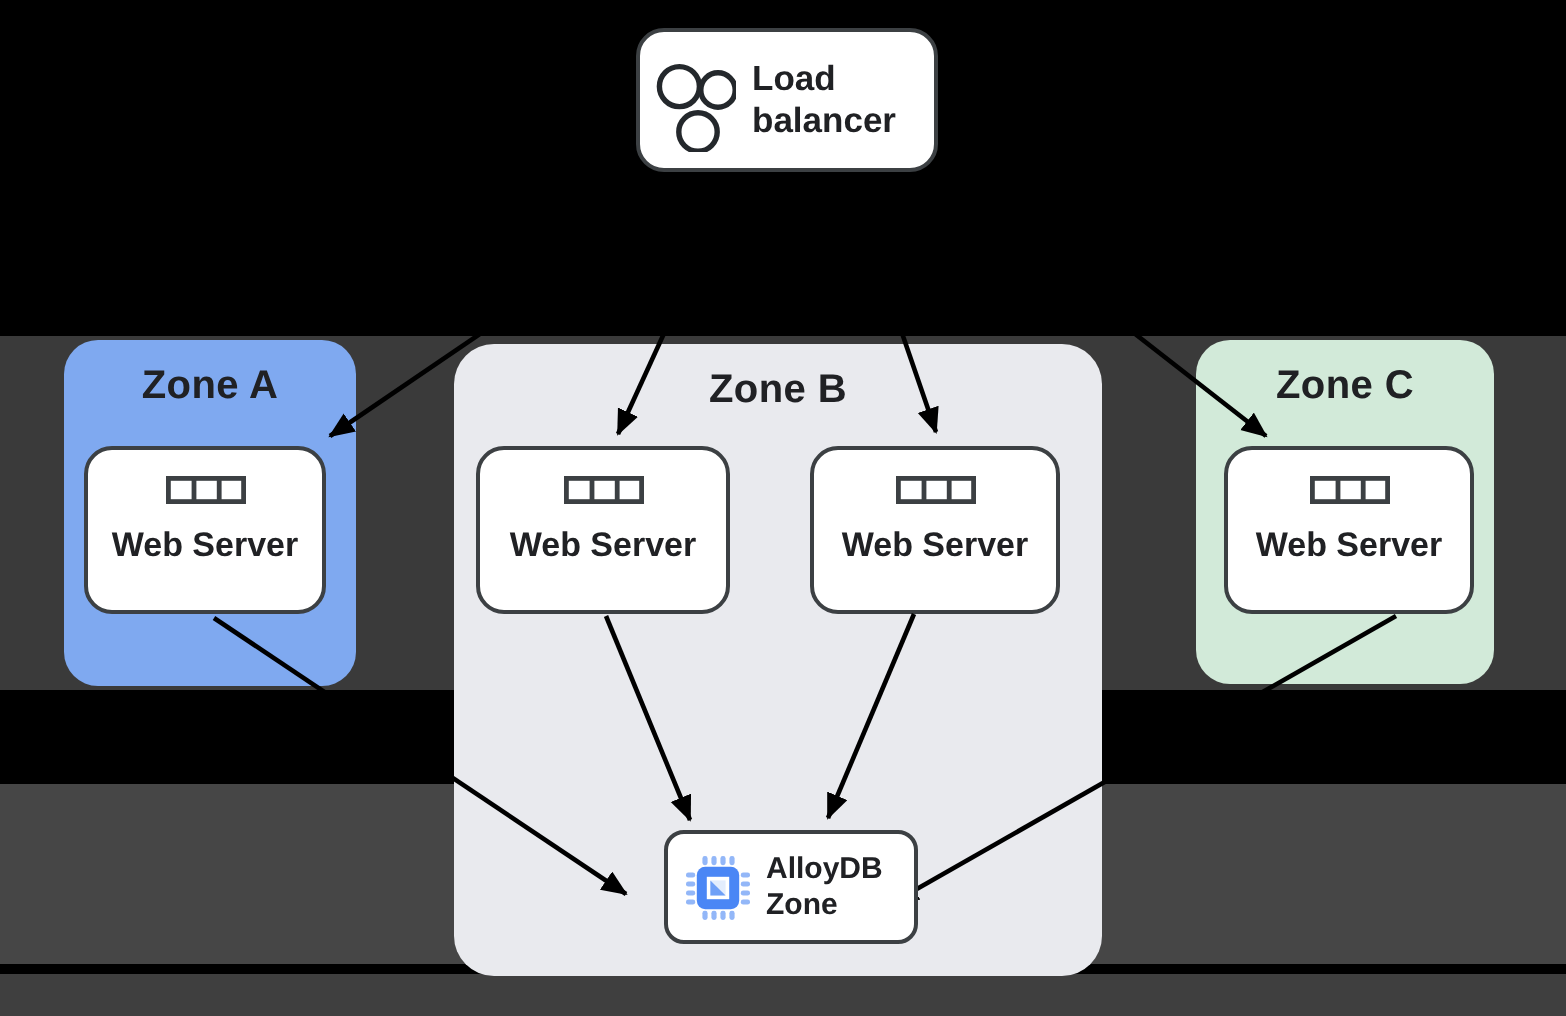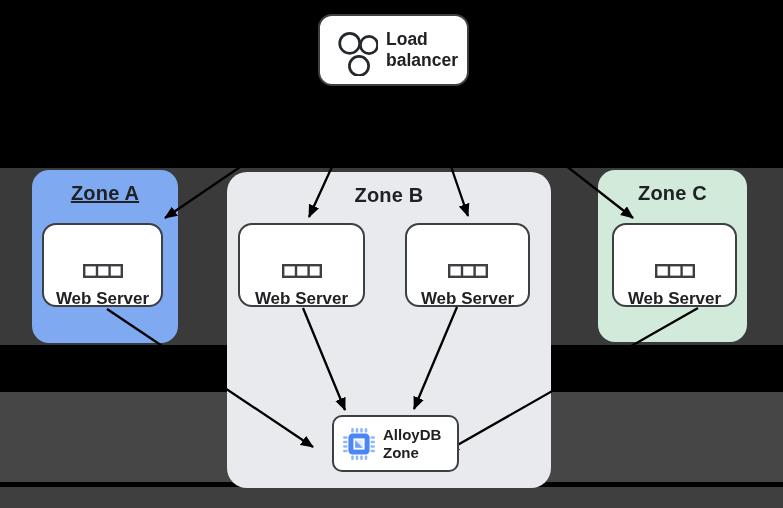--- a/index.html
+++ b/index.html
@@ -6,44 +6,44 @@
   .stage{
     position:relative;width:783px;height:508px;overflow:hidden;
     background:#000;font-family:"Liberation Sans",sans-serif;color:#202124;
   }
   .band{position:absolute;left:0;width:783px;z-index:0;}
   #band-upper{top:168px;height:177px;}
   #band-lower{top:392px;height:90px;}
   #band-bottom{top:487px;height:21px;}
 
   .zone{position:absolute;z-index:1;border-radius:17px;}
-  #zone-a{left:32px;top:170px;width:146px;height:173px;text-decoration:underline;}
+  #zone-a{left:32px;top:170px;width:146px;height:173px;}
   #zone-b{left:227px;top:172px;width:324px;height:316px;border-radius:20px;}
   #zone-c{left:598px;top:170px;width:149px;height:172px;}
   .zone-title{
     font-weight:bold;font-size:20px;letter-spacing:.2px;
     text-align:center;margin-top:12px;
   }
 
   .ws{
     position:absolute;background:#fff;border:2.4px solid #3c4043;border-radius:14px;
     box-sizing:border-box;display:flex;flex-direction:column;align-items:center;
-    padding-top:39px;gap:11px;z-index:2;
+    padding-top:13px;gap:11px;z-index:2;
   }
   #ws-a   {left:10px;top:53px;width:121px;height:84px;}
   #ws-b1  {left:11px;top:51px;width:127px;height:84px;}
   #ws-b2  {left:178px;top:51px;width:125px;height:84px;}
   #ws-c   {left:14px;top:53px;width:125px;height:84px;}
   .ws-label{font-weight:bold;font-size:17px;}
 
   .node{
     position:absolute;background:#fff;border:2.4px solid #3c4043;
     box-sizing:border-box;display:flex;align-items:center;z-index:6;
   }
-  #lb-node{left:318px;top:14px;width:151px;height:72px;border-radius:14px;padding-left:10px;gap:8px;}
+  #lb-node{left:318px;top:14px;width:151px;height:72px;border-radius:14px;gap:8px;}
   #lb-node .node-label{font-weight:bold;font-size:17.5px;line-height:21px;width:84px;}
   #db-node{left:315px;top:415px;width:127px;height:57px;border-radius:10px;padding-left:9px;gap:8px;margin-left:17px;}
   #db-node .node-label{font-weight:bold;font-size:15px;line-height:18px;}
   .node-label span{display:block;}
 
   svg.arrows{position:absolute;left:0;top:0;z-index:5;pointer-events:none;}
   svg.arrows line{stroke:#000;stroke-width:2.3px;}
 
   .icon{flex:0 0 auto;display:block;}
 </style>

